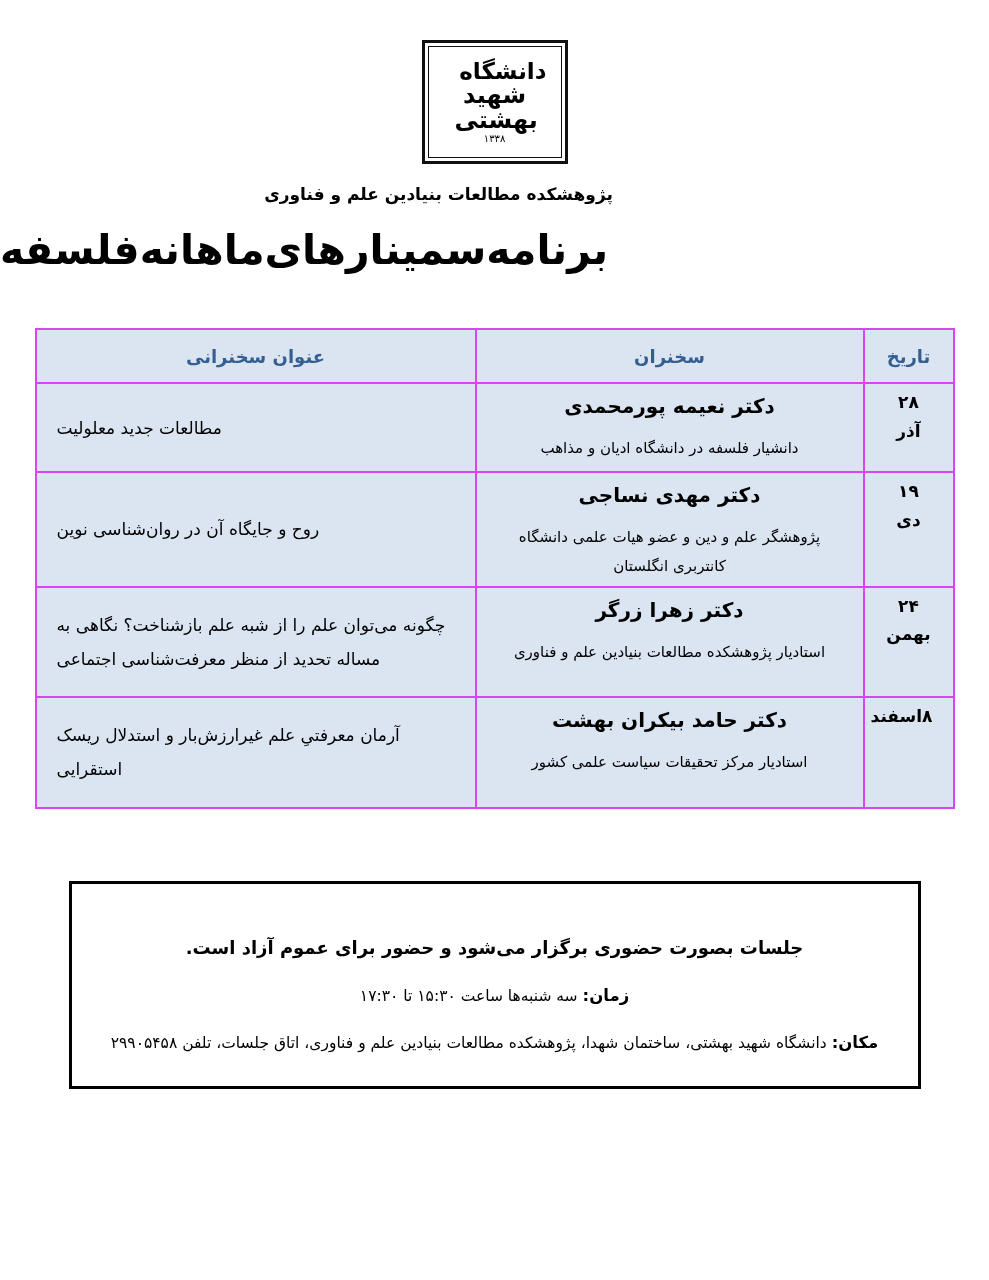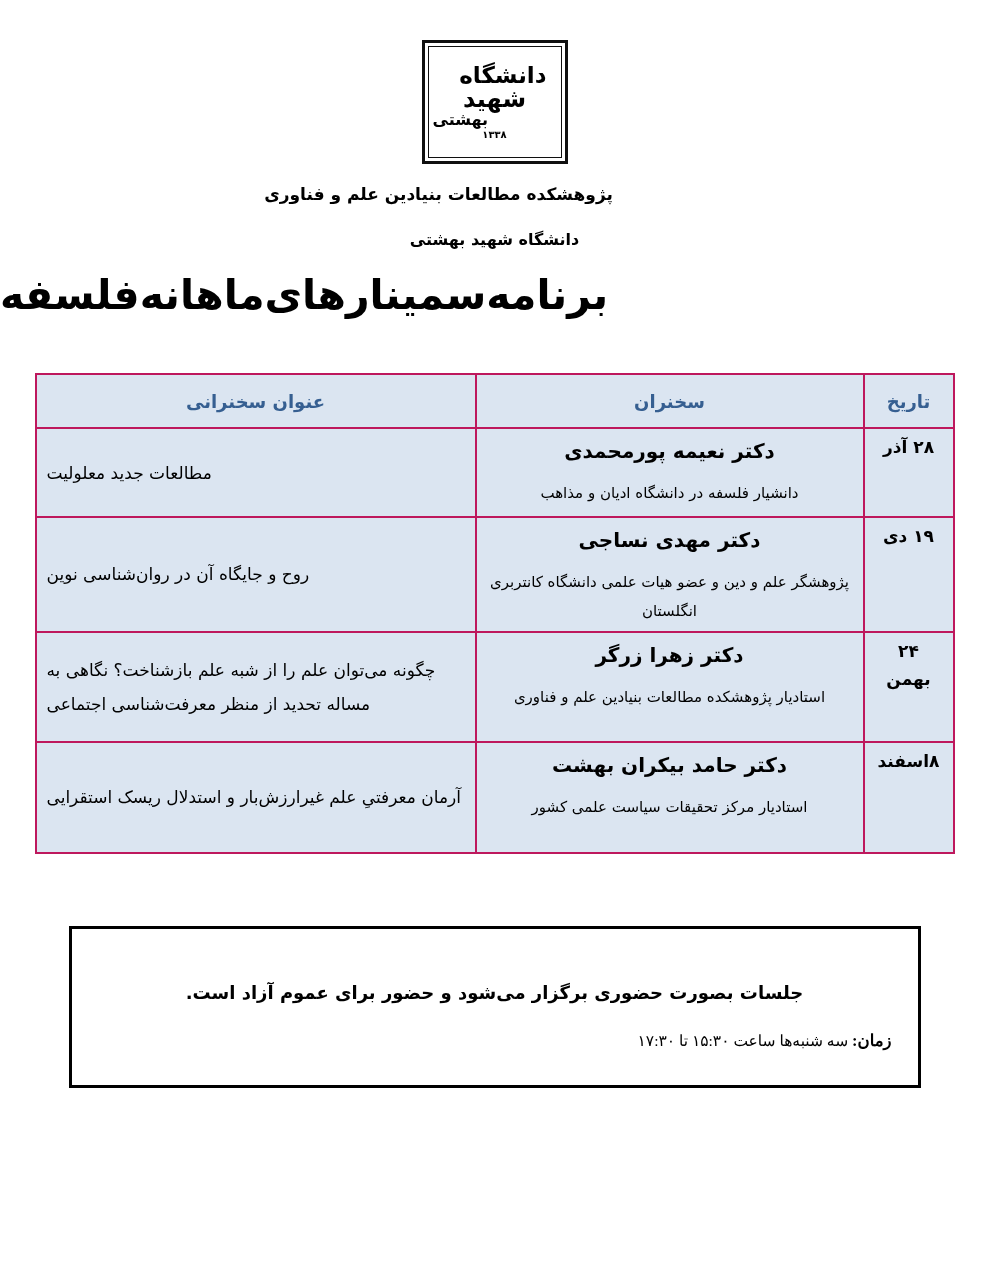--- a/index.html
+++ b/index.html
@@ -28,22 +28,22 @@
     border: 1px solid #101010;
     box-sizing: border-box;
     display: flex; flex-direction: column;
     align-items: center; justify-content: center;
     line-height: 1.02;
     margin-left: 40px;
   }
   .logo-line { font-weight: bold; font-size: 25px; letter-spacing: -1px; }
   .logo-line.l1 { align-self: flex-start; padding-right: 14px; font-size: 23px; }
   .logo-line.l2 { font-size: 24px; }
-  .logo-line.l3 { align-self: flex-end; padding-left: 4px; font-size: 16px; }
-  .logo-year { font-size: 10px; font-weight: bold; margin-top: 2px; }
+  .logo-line.l3 { align-self: flex-end; padding-left: 26px; font-size: 24px; }
+  .logo-year { font-size: 10px; font-weight: normal; margin-top: 2px; }
 
   
   .institute {
     margin-top: 20px; text-align: center;
     font-size: 17px; font-weight: bold;
     padding-right: 112px; 
   }
   .university {
     margin-top: 26px; text-align: center;
     font-size: 16px; font-weight: bold;
@@ -62,22 +62,22 @@
   table.seminars {
     margin: 54px auto 0;
     width: 920px;
     border-collapse: collapse;
     background: #dbe5f1;
     table-layout: fixed;
   }
   table.seminars col.c-date   { width: 90px; }
   table.seminars col.c-speaker{ width: 388px; }
   table.seminars th, table.seminars td {
-    border: 2px solid #be185d;
-    padding: 4px 10px;
+    border: 2px solid #d946ef;
+    padding: 4px 20px;
     box-sizing: border-box;
   }
   table.seminars thead th {
     height: 54px;
     color: #365f91;
     font-size: 18px; font-weight: bold;
     text-align: center; vertical-align: middle;
   }
   tbody tr:nth-child(1) { height: 89px; }
   tbody tr:nth-child(2) { height: 112px; }
@@ -100,41 +100,40 @@
 
   
   .footer-box {
     margin: 72px auto 0;
     width: 852px;
     box-sizing: border-box;
     border: 3px solid #000;
     padding: 26px 26px 34px;
   }
   .footer-notice { text-align: center; font-size: 18px; font-weight: bold; margin-top: 27px; }
-  .footer-line { font-size: 15.5px; margin-top: 28px; font-family: Liberation Serif, serif; }
+  .footer-line { text-align: center; font-size: 15.5px; margin-top: 28px; }
   .footer-label { font-weight: bold; font-size: 16.5px; }
 </style>
 </head>
 <body>
 
 <div class="page">
 
   <div class="logo-wrap">
     <div class="logo-outer">
       <div class="logo-inner">
         <span class="logo-line l1">دانشگاه</span>
         <span class="logo-line l2">شهید</span>
         <span class="logo-line l3">بهشتی</span>
         <span class="logo-year">۱۳۳۸</span>
       </div>
     </div>
   </div>
 
   <div class="institute">پژوهشکده مطالعات بنیادین علم و فناوری</div>
-  <div class="university">دانشگاه شهید بهشتی</div>
   <div class="main-title">برنامه‌سمینارهای‌ماهانه‌فلسفه</div>
 
   <table class="seminars">
     <colgroup>
       <col class="c-date">
         <col class="c-speaker">
         <col class="c-topic">
     </colgroup>
     <thead>
       <tr>
@@ -181,15 +180,19 @@
     </tr>
   </tbody>
   </table>
 
   <div class="footer-box">
     <div class="footer-notice">جلسات بصورت حضوری برگزار می‌شود و حضور برای عموم آزاد است.</div>
     <div class="footer-line">
       <span class="footer-label">زمان:</span>
       <span>سه شنبه‌ها ساعت ۱۵:۳۰ تا ۱۷:۳۰</span>
     </div>
+    <div class="footer-line">
+      <span class="footer-label">مکان:</span>
+      <span>دانشگاه شهید بهشتی، ساختمان شهدا، پژوهشکده مطالعات بنیادین علم و فناوری، اتاق جلسات، تلفن ۲۹۹۰۵۴۵۸</span>
+    </div>
   </div>
 
 </div>
 
 </body></html>

